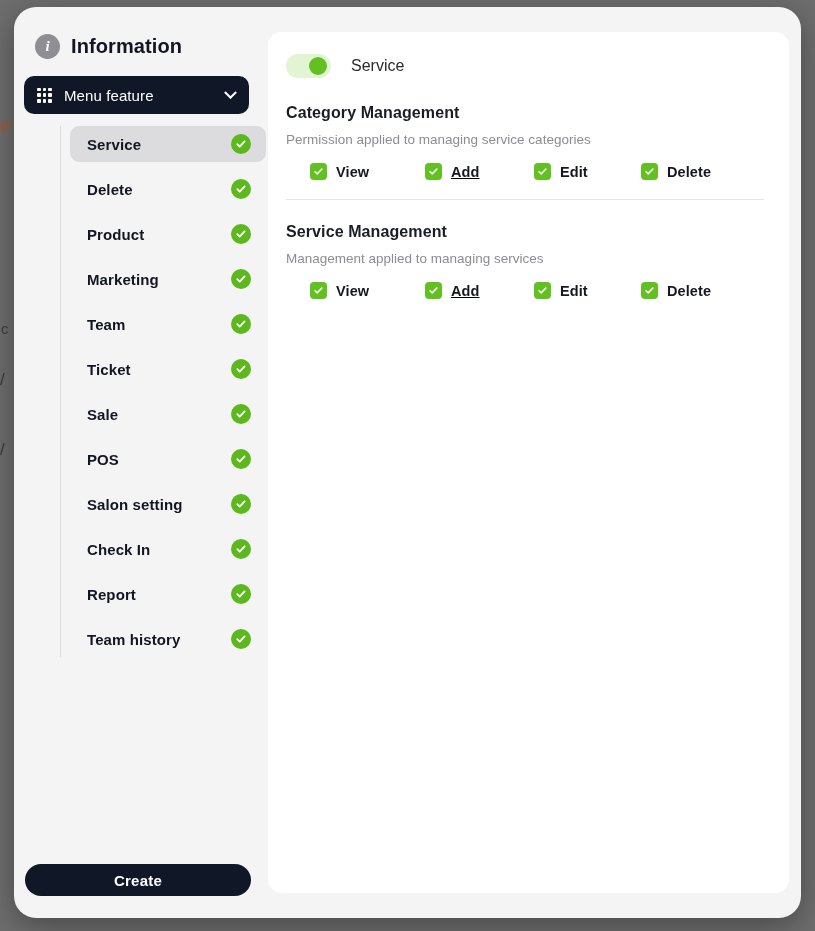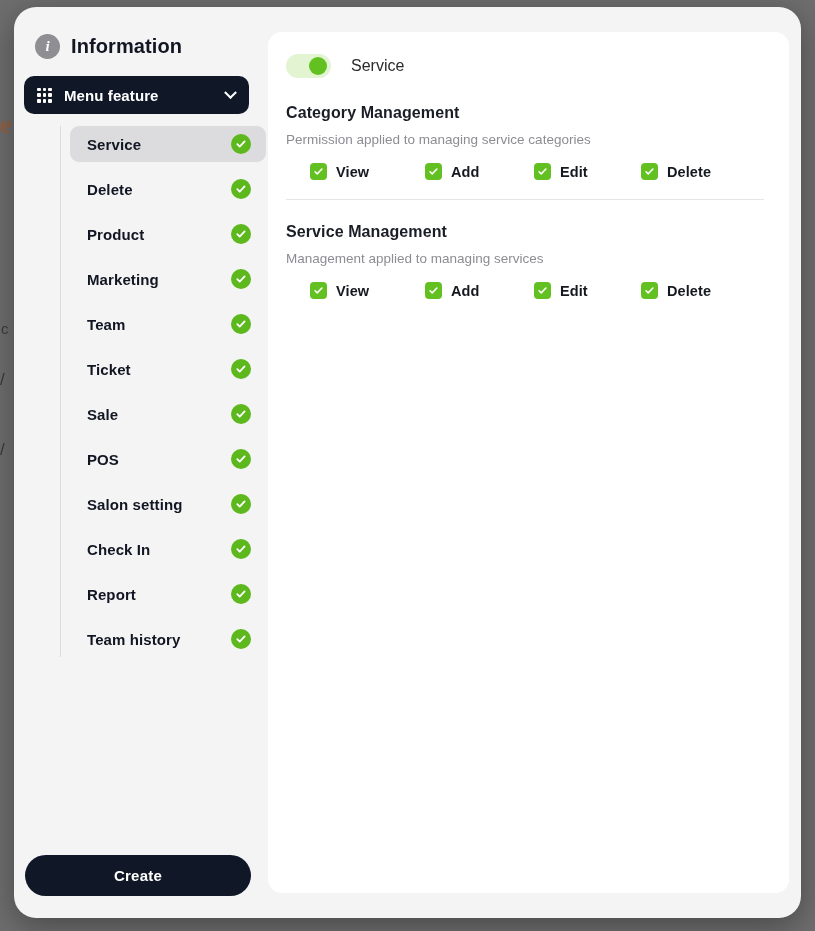--- a/index.html
+++ b/index.html
@@ -119,21 +119,21 @@
     flex: 0 0 15px;
   }
   .grid-icon i {
     background: #fff;
     border-radius: 1px;
     display: block;
   }
   #menu-feature-label {
     color: #fff;
     font-size: 15px;
-    font-weight: bold;
+    font-weight: normal;
     margin-left: 12px;
     flex: 1;
     letter-spacing: .1px;
   }
   .chevron-down {
     width: 9px; height: 9px;
     border-right: 2px solid #fff;
     border-bottom: 2px solid #fff;
     transform: rotate(45deg) translate(-2px,-2px);
     flex: 0 0 auto;
@@ -177,21 +177,21 @@
     flex: 0 0 20px;
   }
   .check-circle svg { display:block; }
 
   
   #create-button {
     position: absolute;
     left: 11px;
     bottom: 22px;
     width: 226px;
-    height: 41px;
+    height: 32px;
     background: #101828;
     color: #fff;
     border: none;
     border-radius: 21px;
     font-family: "Liberation Sans", sans-serif;
     font-size: 15px;
     font-weight: bold;
     cursor: pointer;
     letter-spacing: .2px;
   }
@@ -249,21 +249,21 @@
     margin-top: 16px;
     padding-left: 24px;
   }
   .perm-option {
     display: flex;
     align-items: center;
     gap: 9px;
     cursor: pointer;
   }
   .perm-option:nth-child(1) { width: 115px; }
-  .perm-option:nth-child(2) { width: 109px; }
+  .perm-option:nth-child(2) { width: 109px; text-decoration: underline; }
   .perm-option:nth-child(3) { width: 107px; }
   .checkbox {
     width: 17px; height: 17px;
     border-radius: 4px;
     background: #62c120;
     display: flex;
     align-items: center;
     justify-content: center;
     flex: 0 0 17px;
   }

